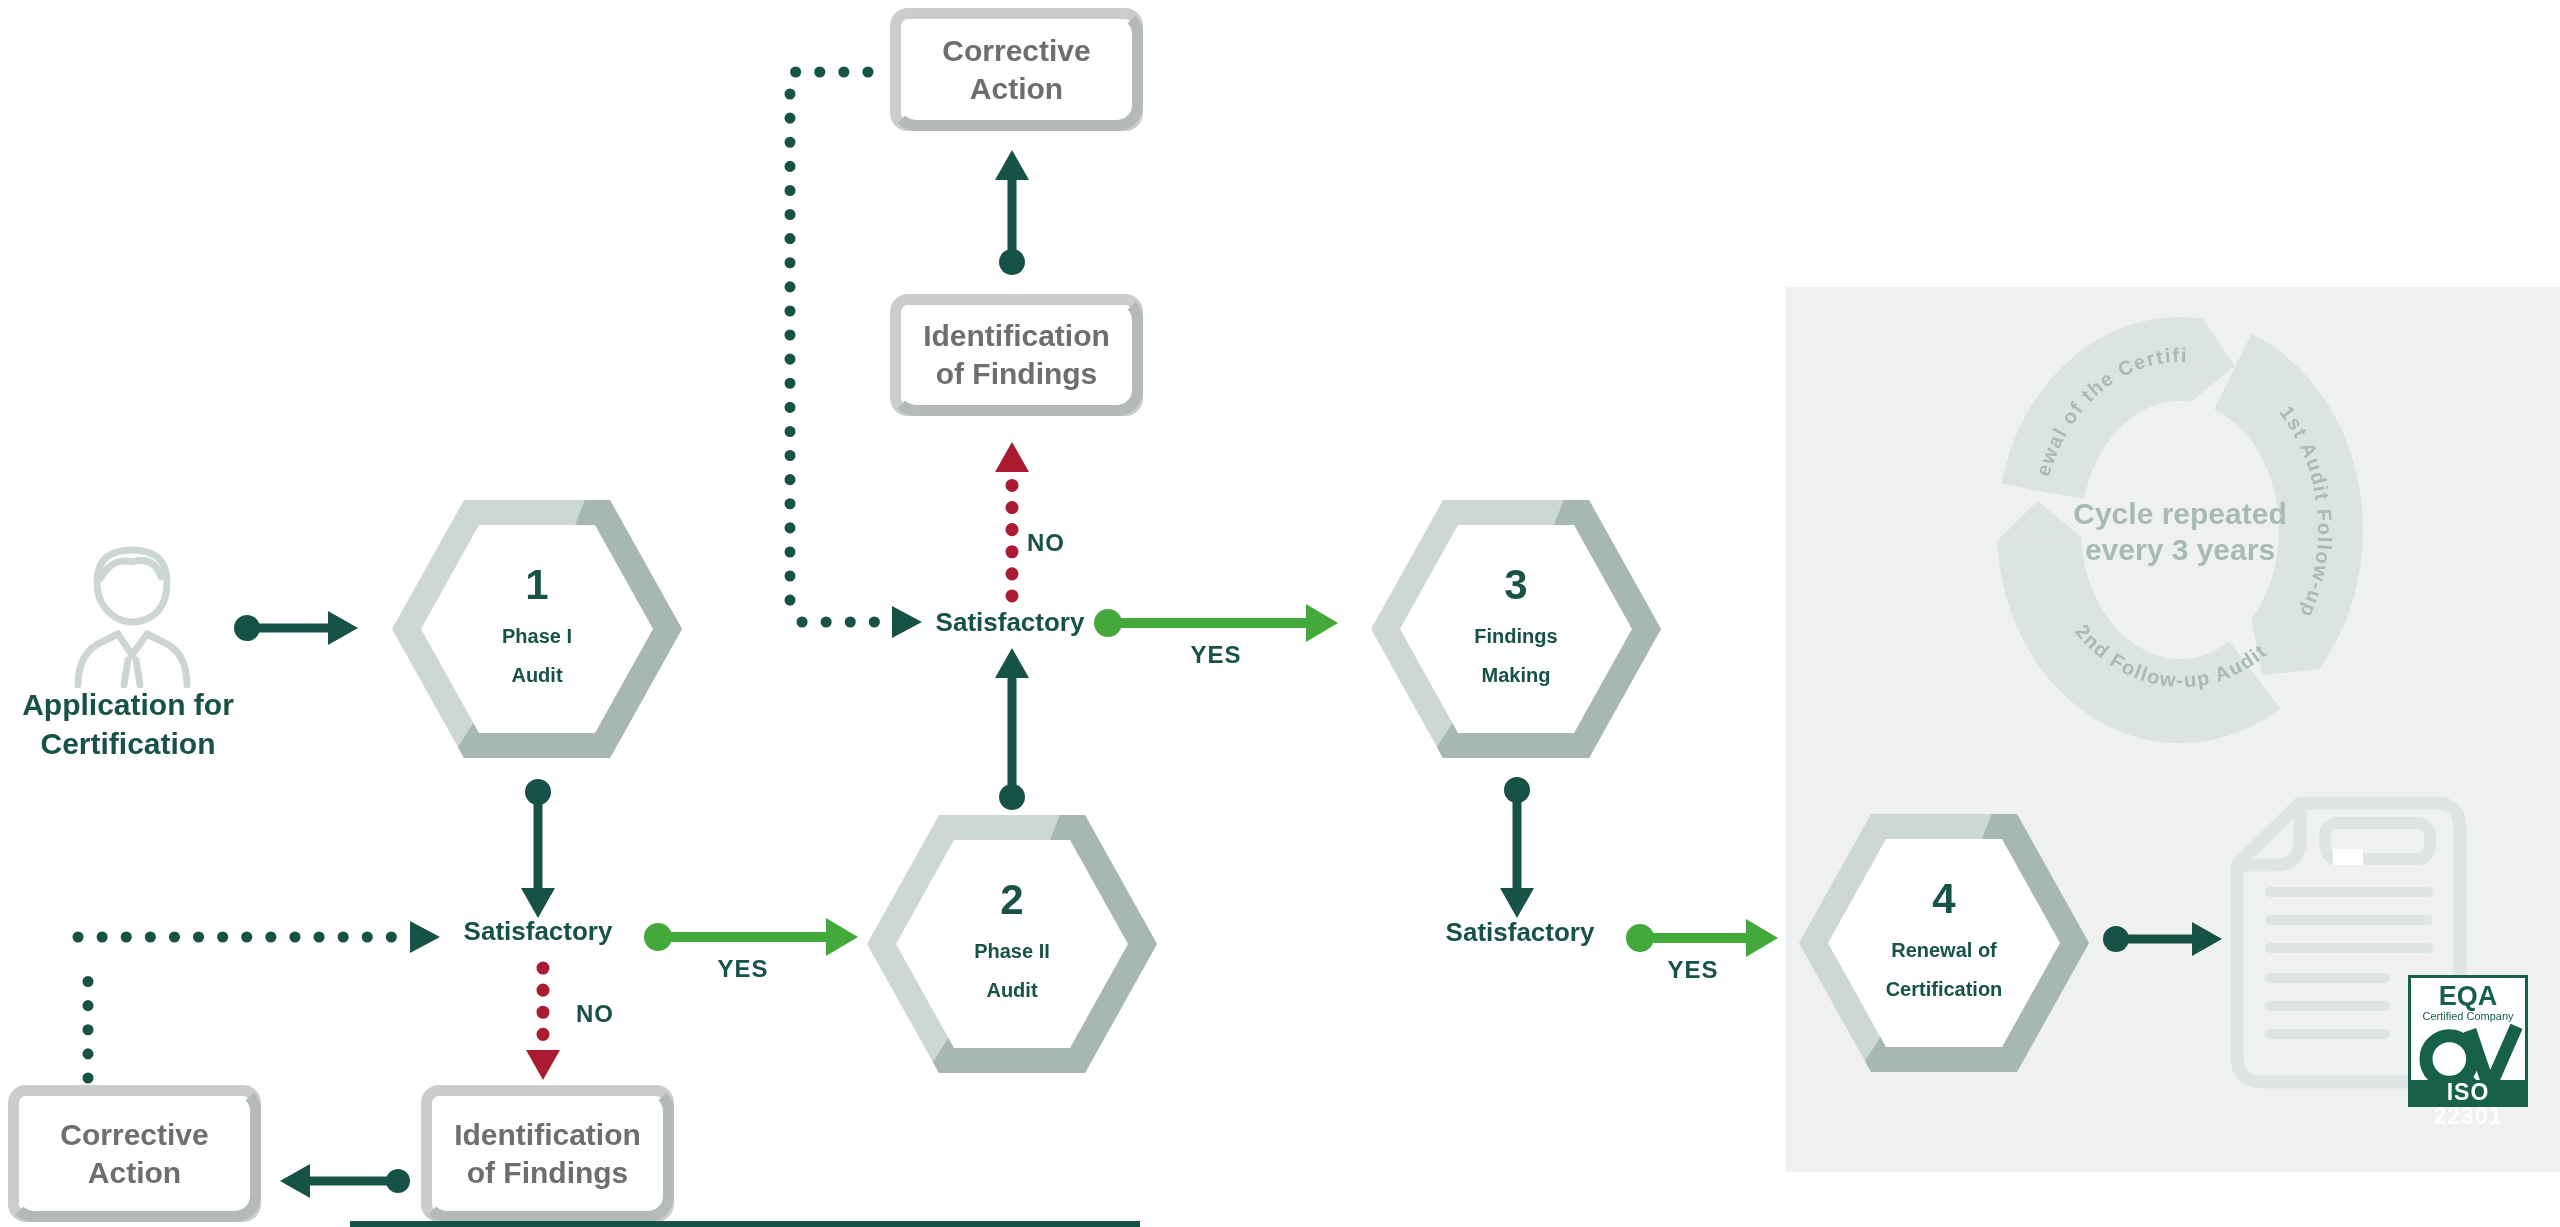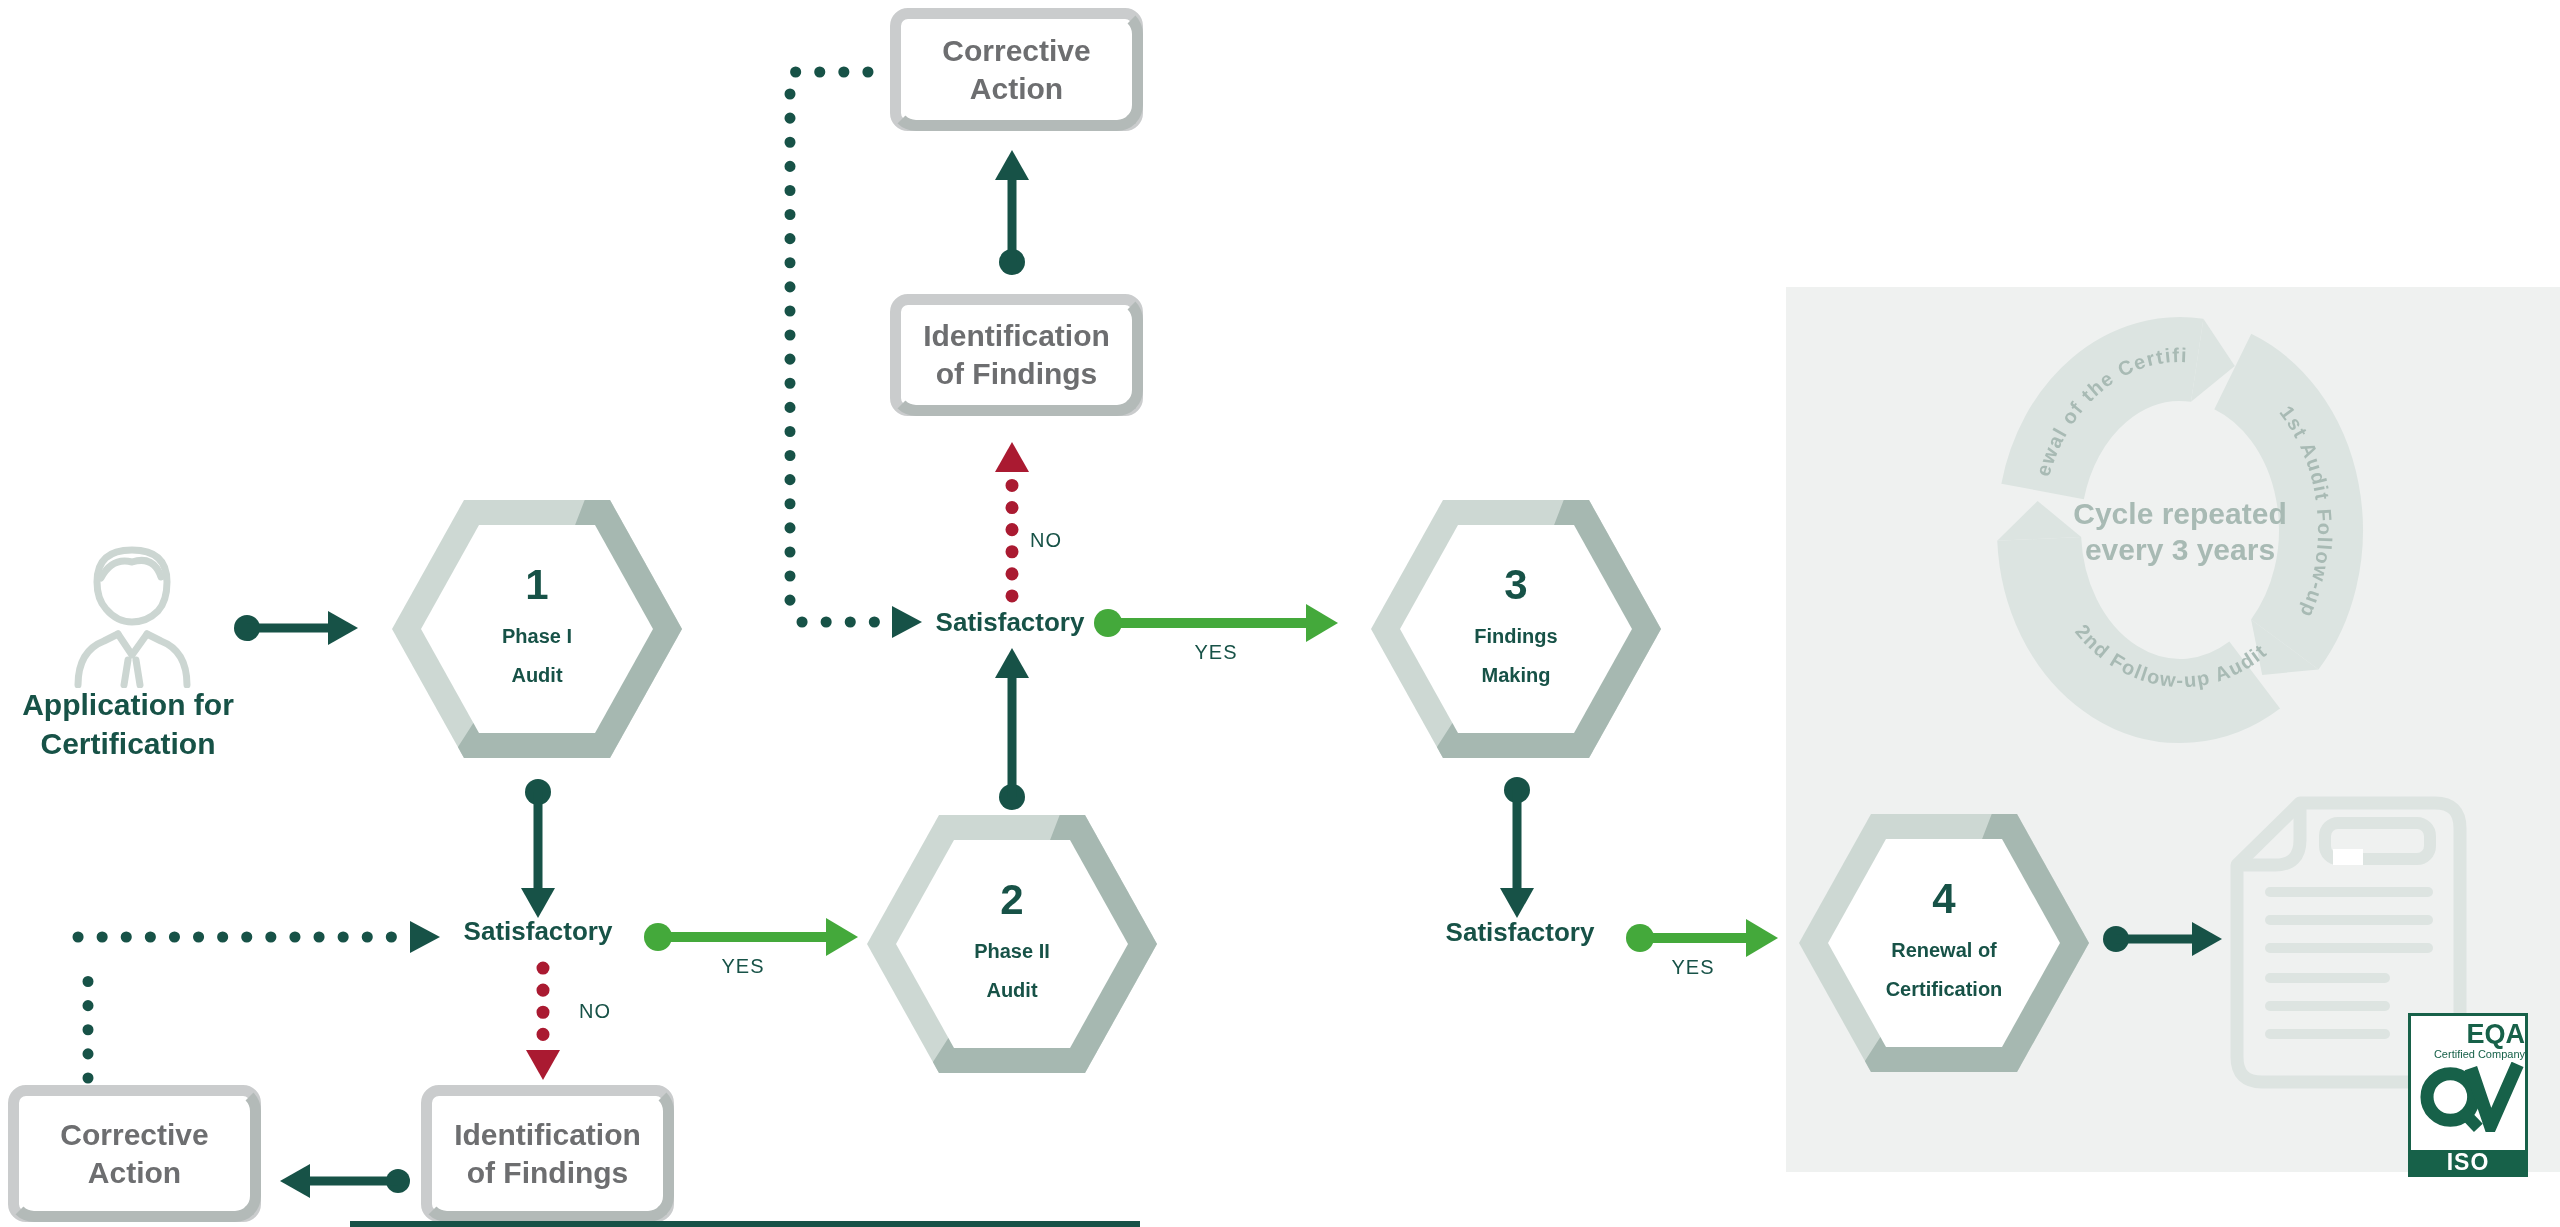--- a/index.html
+++ b/index.html
@@ -29,21 +29,21 @@
   .hex svg{position:absolute;left:0;top:0;}
   .ring-light{fill:var(--ringlight);}
   .ring-dark{fill:var(--ringdark);}
   .hex-inner{fill:#ffffff;}
   .hex-label{position:absolute;inset:0;display:flex;flex-direction:column;align-items:center;justify-content:center;
              color:var(--teal);font-weight:bold;text-align:center;}
   .hex-num{font-size:42px;line-height:44px;margin-bottom:10px;}
   .hex-line{font-size:20px;line-height:39px;}
 
   .flowtext{position:absolute;width:230px;text-align:center;font-size:26px;font-weight:bold;color:var(--teal);}
-  .smalllabel{position:absolute;width:70px;text-align:center;font-size:20px;font-weight:normal;color:var(--teal);letter-spacing:1px;}
+  .smalllabel{position:absolute;width:70px;text-align:center;font-size:24px;font-weight:bold;color:var(--teal);letter-spacing:1px;}
 
   .appcaption{position:absolute;left:8px;top:685px;width:240px;text-align:center;
               font-size:30px;font-weight:bold;color:var(--teal);line-height:39px;}
 
   
   #connectors{position:absolute;left:0;top:0;pointer-events:none;}
   .tealstroke{stroke:var(--teal);}
   .tealfill{fill:var(--teal);}
   .greenstroke{stroke:var(--green);}
   .greenfill{fill:var(--green);}
@@ -51,22 +51,22 @@
   .redfill{fill:var(--red);}
 
   
   .cyclearc{fill:none;stroke:var(--cyclering);stroke-width:84px;}
   .cyclehead{fill:var(--cyclering);}
   .cyclelabel{fill:var(--cycletext);font-size:20px;font-weight:bold;letter-spacing:1.5px;}
   .cyclecenter{fill:var(--cycletext);font-size:30px;font-weight:bold;text-anchor:middle;}
 
   
   .docstroke{stroke:var(--doclight);fill:none;}
-  .badge{position:absolute;left:2408px;top:975px;width:120px;height:164px;background:#fff;
-         border:3px solid var(--badgegreen);display:flex;flex-direction:column;align-items:flex-end;margin-top:38px;}
+  .badge{position:absolute;left:2408px;top:975px;width:120px;height:132px;background:#fff;
+         border:3px solid var(--badgegreen);display:flex;flex-direction:column;align-items:center;}
   .badge-brand{color:var(--badgegreen);font-size:27px;font-weight:bold;line-height:28px;margin-top:4px;letter-spacing:0;}
   .badge-sub{color:var(--badgegreen);font-size:11px;line-height:12px;}
   .badge-qv{margin-top:2px;}
   .qv{stroke:var(--badgegreen);fill:none;}
   .badge-bar{position:absolute;left:0;right:0;bottom:0;height:24px;background:var(--badgegreen);
              color:#fff;font-size:23px;font-weight:bold;text-align:center;line-height:24px;letter-spacing:1px;}
 
   .personstroke{stroke:var(--iconlight);fill:none;stroke-width:7px;stroke-linecap:round;stroke-linejoin:round;}
 
   .bottomstrip{position:absolute;left:350px;top:1221px;width:790px;height:6px;background:var(--teal);}

